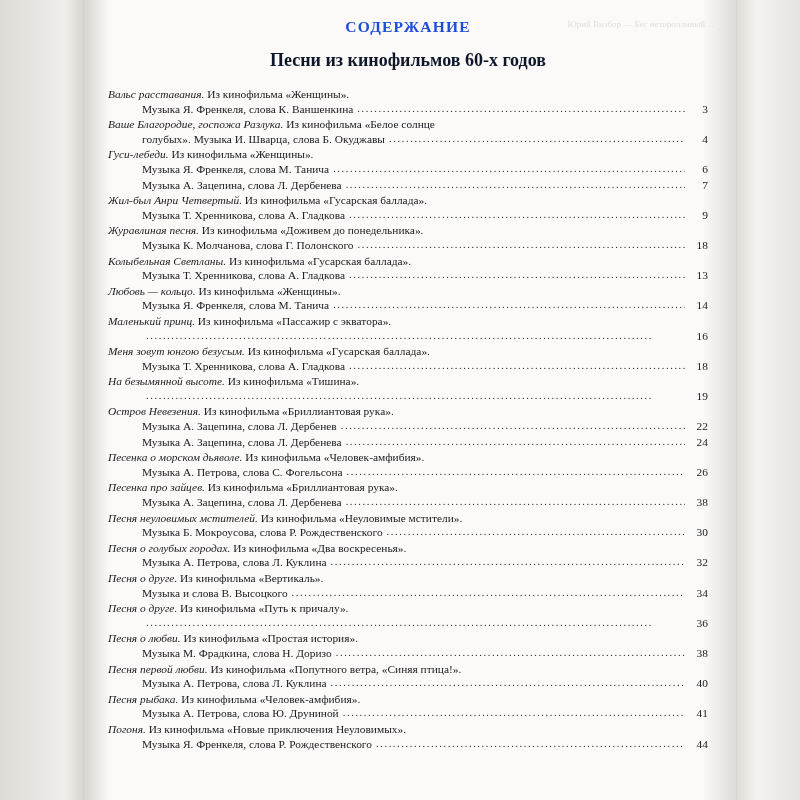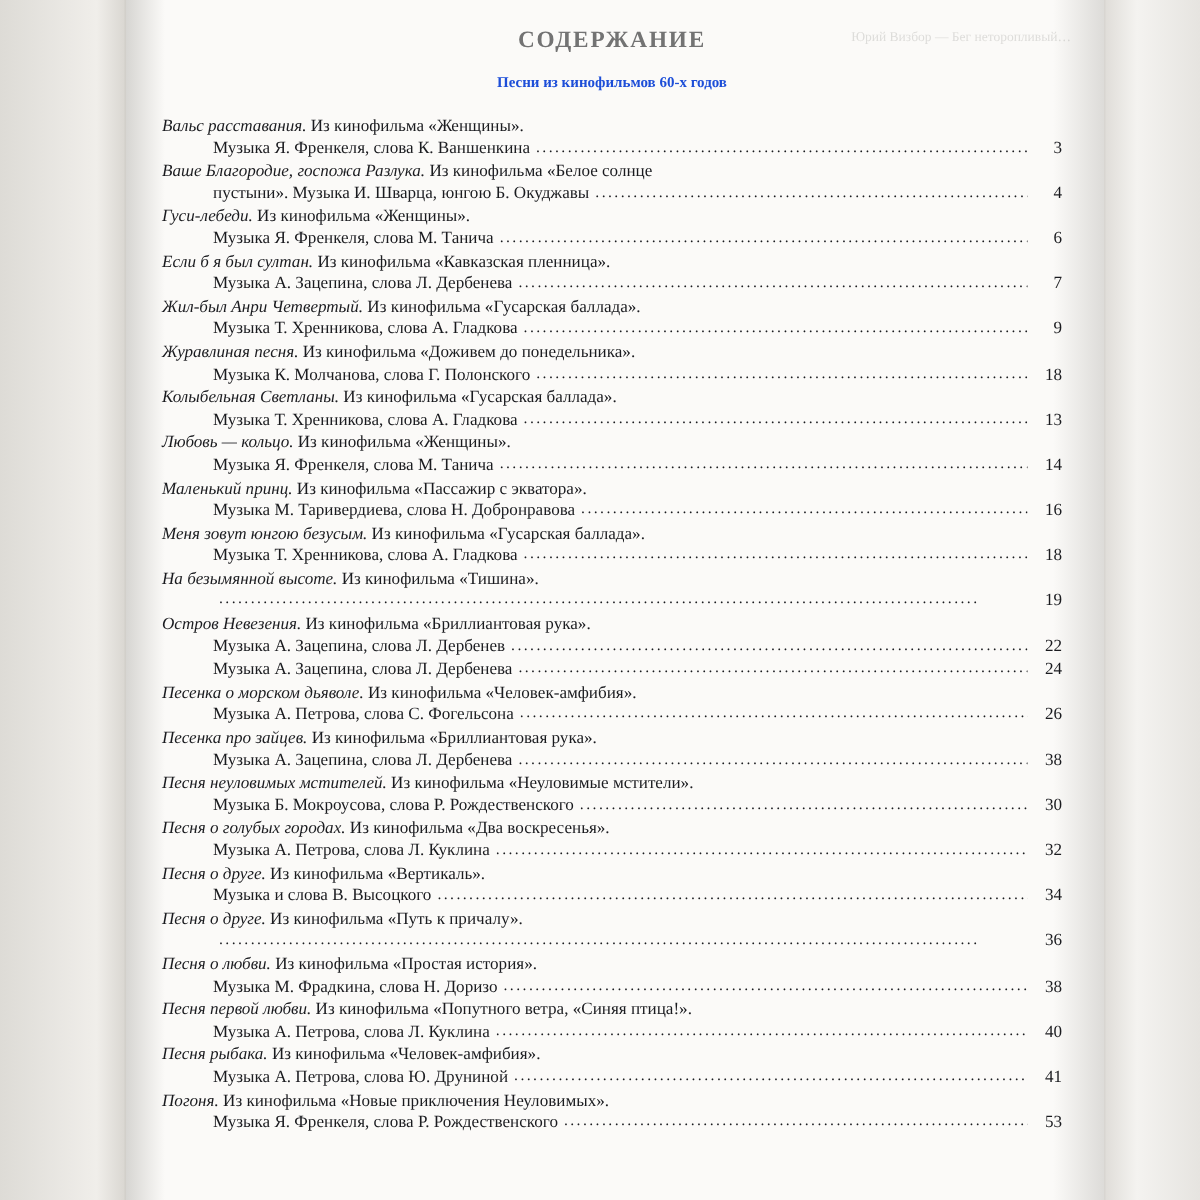--- a/index.html
+++ b/index.html
@@ -79,28 +79,28 @@
     position: absolute;
     left: 108px;
     top: 18px;
     width: 600px;
   }
   .doc-title {
     text-align: center;
     font-size: 15.5px;
     font-weight: bold;
     letter-spacing: 1.2px;
-    color: #737373;
+    color: #1d4ed8;
     margin: 0 0 14px 0;
   }
   .section-title {
     text-align: center;
-    font-size: 10px;
+    font-size: 18px;
     font-weight: bold;
-    color: #1d4ed8;
+    color: #0f172a;
     margin: 0 0 16px 0;
   }
   .entry {
     margin-bottom: 1px;
   }
   .line-title {
     font-size: 11.4px;
     font-style: italic;
     color: #1a1b1f;
     line-height: 14.6px;
@@ -157,35 +157,34 @@
           <div class="line-title"><span>Вальс расставания.</span><span class="film"> Из кинофильма «Женщины».</span></div>
           <div class="line-credit">
             <span class="credit-text">Музыка Я. Френкеля, слова К. Ваншенкина</span>
             <span class="dots">........................................................................................................................</span>
             <span class="page-num">3</span>
           </div>
         </div>
         <div class="entry">
           <div class="line-title"><span>Ваше Благородие, госпожа Разлука.</span><span class="film"> Из кинофильма «Белое солнце</span></div>
           <div class="line-credit">
-            <span class="credit-text">пустыни». Музыка И. Шварца, юнгою Б. Окуджавы</span>
+            <span class="credit-text">голубых». Музыка И. Шварца, слова Б. Окуджавы</span>
             <span class="dots">........................................................................................................................</span>
             <span class="page-num">4</span>
           </div>
         </div>
         <div class="entry">
           <div class="line-title"><span>Гуси-лебеди.</span><span class="film"> Из кинофильма «Женщины».</span></div>
           <div class="line-credit">
             <span class="credit-text">Музыка Я. Френкеля, слова М. Танича</span>
             <span class="dots">........................................................................................................................</span>
             <span class="page-num">6</span>
           </div>
         </div>
         <div class="entry">
-          <div class="line-title"><span>Если б я был султан.</span><span class="film"> Из кинофильма «Кавказская пленница».</span></div>
           <div class="line-credit">
             <span class="credit-text">Музыка А. Зацепина, слова Л. Дербенева</span>
             <span class="dots">........................................................................................................................</span>
             <span class="page-num">7</span>
           </div>
         </div>
         <div class="entry">
           <div class="line-title"><span>Жил-был Анри Четвертый.</span><span class="film"> Из кинофильма «Гусарская баллада».</span></div>
           <div class="line-credit">
             <span class="credit-text">Музыка Т. Хренникова, слова А. Гладкова</span>
@@ -213,21 +212,20 @@
           <div class="line-title"><span>Любовь — кольцо.</span><span class="film"> Из кинофильма «Женщины».</span></div>
           <div class="line-credit">
             <span class="credit-text">Музыка Я. Френкеля, слова М. Танича</span>
             <span class="dots">........................................................................................................................</span>
             <span class="page-num">14</span>
           </div>
         </div>
         <div class="entry">
           <div class="line-title"><span>Маленький принц.</span><span class="film"> Из кинофильма «Пассажир с экватора».</span></div>
           <div class="line-credit">
-            <span class="credit-text">Музыка М. Таривердиева, слова Н. Добронравова</span>
             <span class="dots">........................................................................................................................</span>
             <span class="page-num">16</span>
           </div>
         </div>
         <div class="entry">
           <div class="line-title"><span>Меня зовут юнгою безусым.</span><span class="film"> Из кинофильма «Гусарская баллада».</span></div>
           <div class="line-credit">
             <span class="credit-text">Музыка Т. Хренникова, слова А. Гладкова</span>
             <span class="dots">........................................................................................................................</span>
             <span class="page-num">18</span>
@@ -324,21 +322,21 @@
             <span class="credit-text">Музыка А. Петрова, слова Ю. Друниной</span>
             <span class="dots">........................................................................................................................</span>
             <span class="page-num">41</span>
           </div>
         </div>
         <div class="entry">
           <div class="line-title"><span>Погоня.</span><span class="film"> Из кинофильма «Новые приключения Неуловимых».</span></div>
           <div class="line-credit">
             <span class="credit-text">Музыка Я. Френкеля, слова Р. Рождественского</span>
             <span class="dots">........................................................................................................................</span>
-            <span class="page-num">53</span>
+            <span class="page-num">44</span>
           </div>
         </div>
         <div class="entry">
           <div class="line-title"></div>
         </div>
       </div>
   </div>
 </div>
 
 </body></html>

